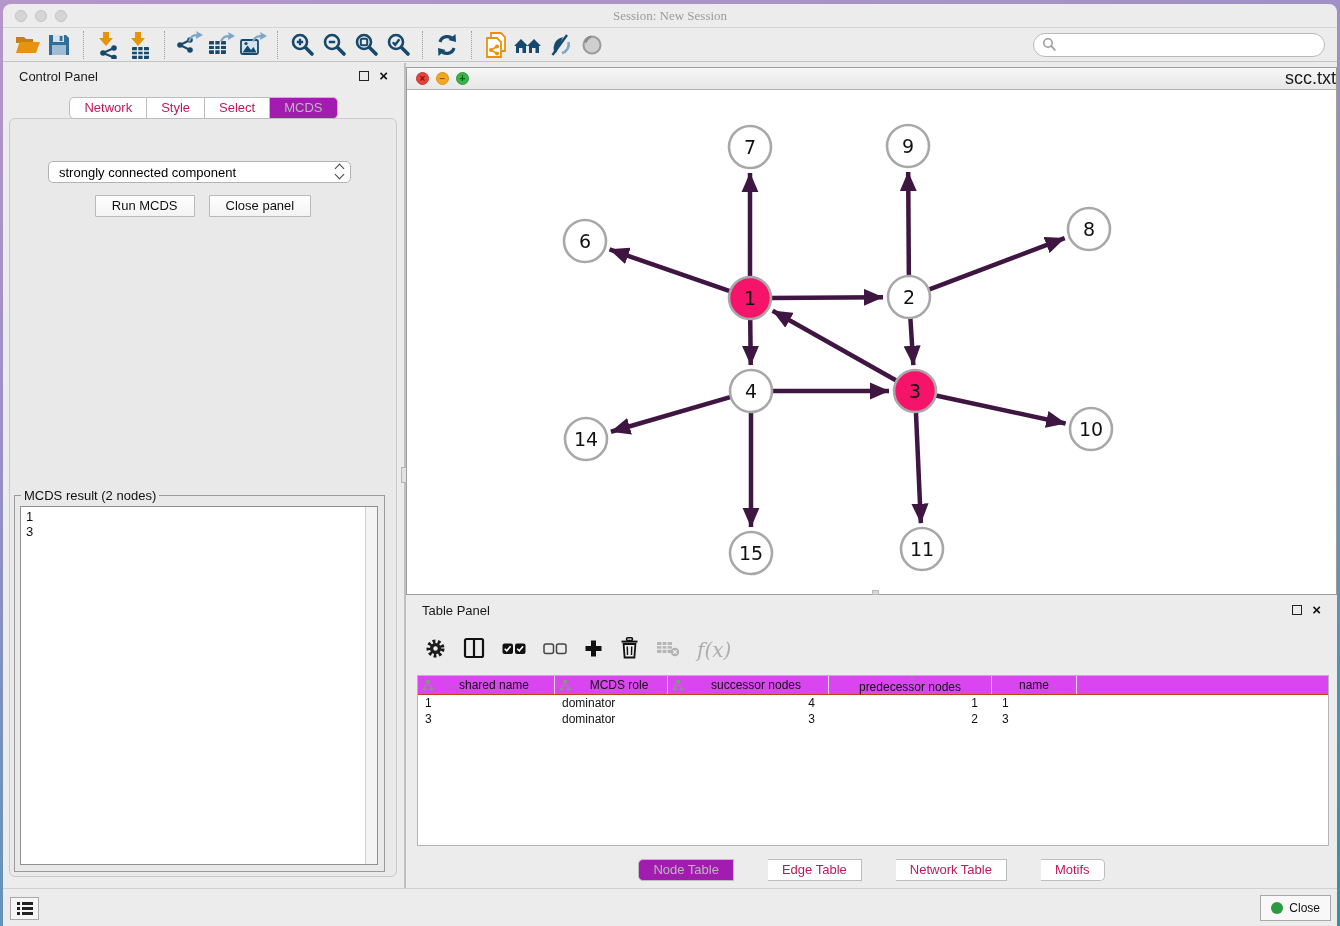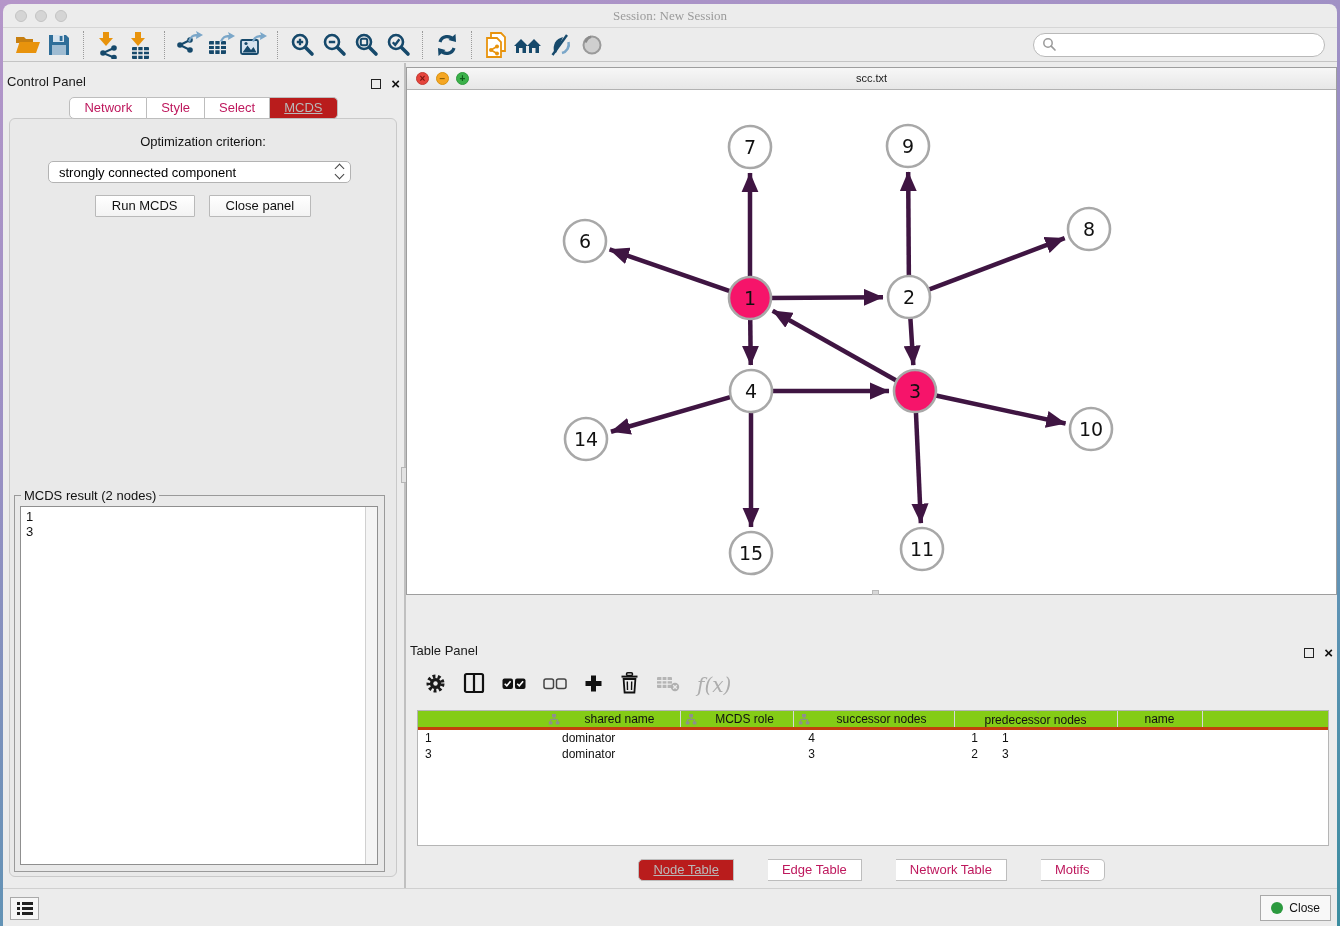--- a/index.html
+++ b/index.html
@@ -19,29 +19,29 @@
   .tsep { height:28px; border-left:1px dotted #9a9a9a; margin:0 8px; }
   .searchbox { margin-left:auto; margin-right:6px; width:292px; height:24px; background:#fff; border:1px solid #b9b9b9; border-radius:12px; display:flex; align-items:center; padding-left:8px; }
 
   
   .main { position:absolute; top:59px; left:0; right:0; bottom:38px; background:#ececec; }
   .vdivider { position:absolute; left:401px; top:0; bottom:0; width:2px; background:#c0c0c0; }
   .vgrip { position:absolute; left:398px; top:404px; width:8px; height:16px; background:#e2e2e2; border:1px solid #b5b5b5; }
 
   
   .control-panel { position:absolute; left:0; top:0; width:401px; bottom:0; }
-  .panel-head { height:26px; display:flex; align-items:flex-end; padding:0 4px; font-size:13px; color:#1a1a1a; }
+  .panel-head { height:26px; display:flex; align-items:center; padding:0 16px; font-size:13px; color:#1a1a1a; }
   .panel-head .sp { flex:1; }
   .float-ic { width:10px; height:10px; border:1.5px solid #222; margin-right:10px; }
   .close-ic { font-size:15px; font-weight:bold; color:#111; line-height:10px; }
   .cp-tabs { position:absolute; left:0; right:0; top:34px; display:flex; justify-content:center; z-index:2; }
   .tab { height:22px; line-height:20px; padding:0 14px; font-size:13px; background:#fff; border:1px solid #bdbdbd; border-left:none; color:#be185d; }
   .tab:first-child { border-left:1px solid #bdbdbd; border-radius:5px 0 0 5px; }
   .tab:last-child { border-radius:0 5px 5px 0; }
-  .tab.sel { background:#b91c1c; color:#b9b9b9;text-decoration:underline; }
+  .tab.sel { background:#a21caf; color:#b9b9b9; }
   .cp-box { position:absolute; left:6px; right:7px; top:55px; bottom:11px; background:#e9e9e9; border:1px solid #c9c9c9; border-radius:6px; }
   .opt-label { text-align:center; margin-top:15px; font-size:13px; color:#111; }
   .dropdown { position:absolute; left:38px; right:45px; top:42px; height:22px; background:#fff; border:1px solid #b3b3b3; border-radius:5px; font-size:13px; display:flex; align-items:center; padding-left:10px; }
   .chevs { position:absolute; right:7px; top:3px; display:flex; flex-direction:column; gap:3px; }
   .chev { width:7px; height:7px; border-left:1.6px solid #444; border-top:1.6px solid #444; }
   .chev.up { transform:rotate(45deg); }
   .chev.dn { transform:rotate(225deg); margin-top:-4px; }
   .btn-row { position:absolute; left:0; right:0; top:76px; display:flex; justify-content:center; gap:14px; }
   .pbtn { height:22px; padding:0 16px; font-size:13px; color:#111; background:linear-gradient(#ffffff,#f3f3f3); border:1px solid #b9b9b9; border-radius:1px; line-height:20px; }
   .result-group { position:absolute; left:4px; right:11px; top:376px; bottom:4px; border:1px solid #9a9a9a; }
@@ -51,30 +51,30 @@
   .result-scroll { position:absolute; right:0; top:0; bottom:0; width:12px; background:#f4f4f4; border-left:1px solid #d0d0d0; }
 
   
   .net-window { position:absolute; left:403px; right:0; top:4px; height:528px; border:1px solid #9e9e9e; background:#fff; }
   .net-titlebar { height:22px; background:linear-gradient(#f7f7f7,#e7e7e7); border-bottom:1px solid #b2b2b2; position:relative; }
   .net-lights { position:absolute; left:9px; top:4px; display:flex; gap:7px; }
   .nlight { width:13px; height:13px; border-radius:50%; font-size:10px; font-weight:bold; text-align:center; line-height:12px; }
   .nl-close { background:#e5443c; border:1px solid #c33a32; color:#7c1410; }
   .nl-min { background:#f5a623; border:1px solid #d8920f; color:#8a5d05; }
   .nl-max { background:#3bb14a; border:1px solid #2f9a3d; color:#0e5c1a; }
-  .net-title { text-align:center; line-height:21px; font-size:11px; color:#1a1a1a; }
+  .net-title { text-align:right; line-height:21px; font-size:18px; color:#1a1a1a; }
   .net-canvas { position:absolute; left:0; top:22px; right:0; bottom:0; }
   .net-grip { position:absolute; bottom:-1px; left:50%; width:7px; height:5px; background:#d8d8d8; border:1px solid #b9b9b9; }
 
   
-  .table-panel { position:absolute; left:403px; right:0; top:534px; bottom:0;margin-top:35px; }
+  .table-panel { position:absolute; left:403px; right:0; top:534px; bottom:0; }
   .tp-toolbar { position:absolute; left:11px; top:32px; height:42px; display:flex; align-items:center; gap:17px; padding-left:8px; }
   .fx { font-family:"DejaVu Serif", serif; font-style:italic; font-size:20px; color:#adadad; }
   .tp-table { position:absolute; left:11px; right:8px; top:78px; bottom:42px; background:#fff; border:1px solid #b5b5b5; overflow:hidden; }
-  .thead { display:flex; height:19px; background:#84cc16; border-bottom:3px solid #c2410c;justify-content:center; }
+  .thead { display:flex; height:19px; background:#d946ef; border-bottom:1px solid #c2410c; }
   .th { display:flex; align-items:center; font-size:12px; color:#111; border-right:1px solid #d8d8d8; position:relative; }
   .th .lbl { flex:1; text-align:center; }
   .th svg { margin-left:4px; }
   .trow { display:flex; height:16px; }
   .td { font-size:12px; color:#111; line-height:16px; overflow:hidden; }
   .tp-tabs { position:absolute; left:0; right:0; bottom:7px; display:flex; justify-content:center;gap:34px; }
 
   
   .statusbar { position:absolute; left:0; right:0; bottom:0; height:38px; background:#ececec; border-top:1px solid #d0d0d0; }
   .task-btn { position:absolute; left:7px; top:8px; width:29px; height:23px; background:#f6f6f6; border:1px solid #a9a9a9; display:flex; align-items:center; justify-content:center; }
@@ -275,21 +275,20 @@
         <span class="float-ic"></span>
         <span class="close-ic">×</span>
       </div>
       <div class="cp-tabs">
           <div class="tab">Network</div>
           <div class="tab">Style</div>
           <div class="tab">Select</div>
           <div class="tab sel">MCDS</div>
         </div>
       <div class="cp-box">
-        <div class="opt-label">Optimization criterion:</div>
         <div class="dropdown">
           <span>strongly connected component</span>
           <span class="chevs">
               <span class="chev up"></span>
               <span class="chev dn"></span>
             </span>
         </div>
         <div class="btn-row">
           <button class="pbtn">Run MCDS</button>
           <button class="pbtn">Close panel</button>

